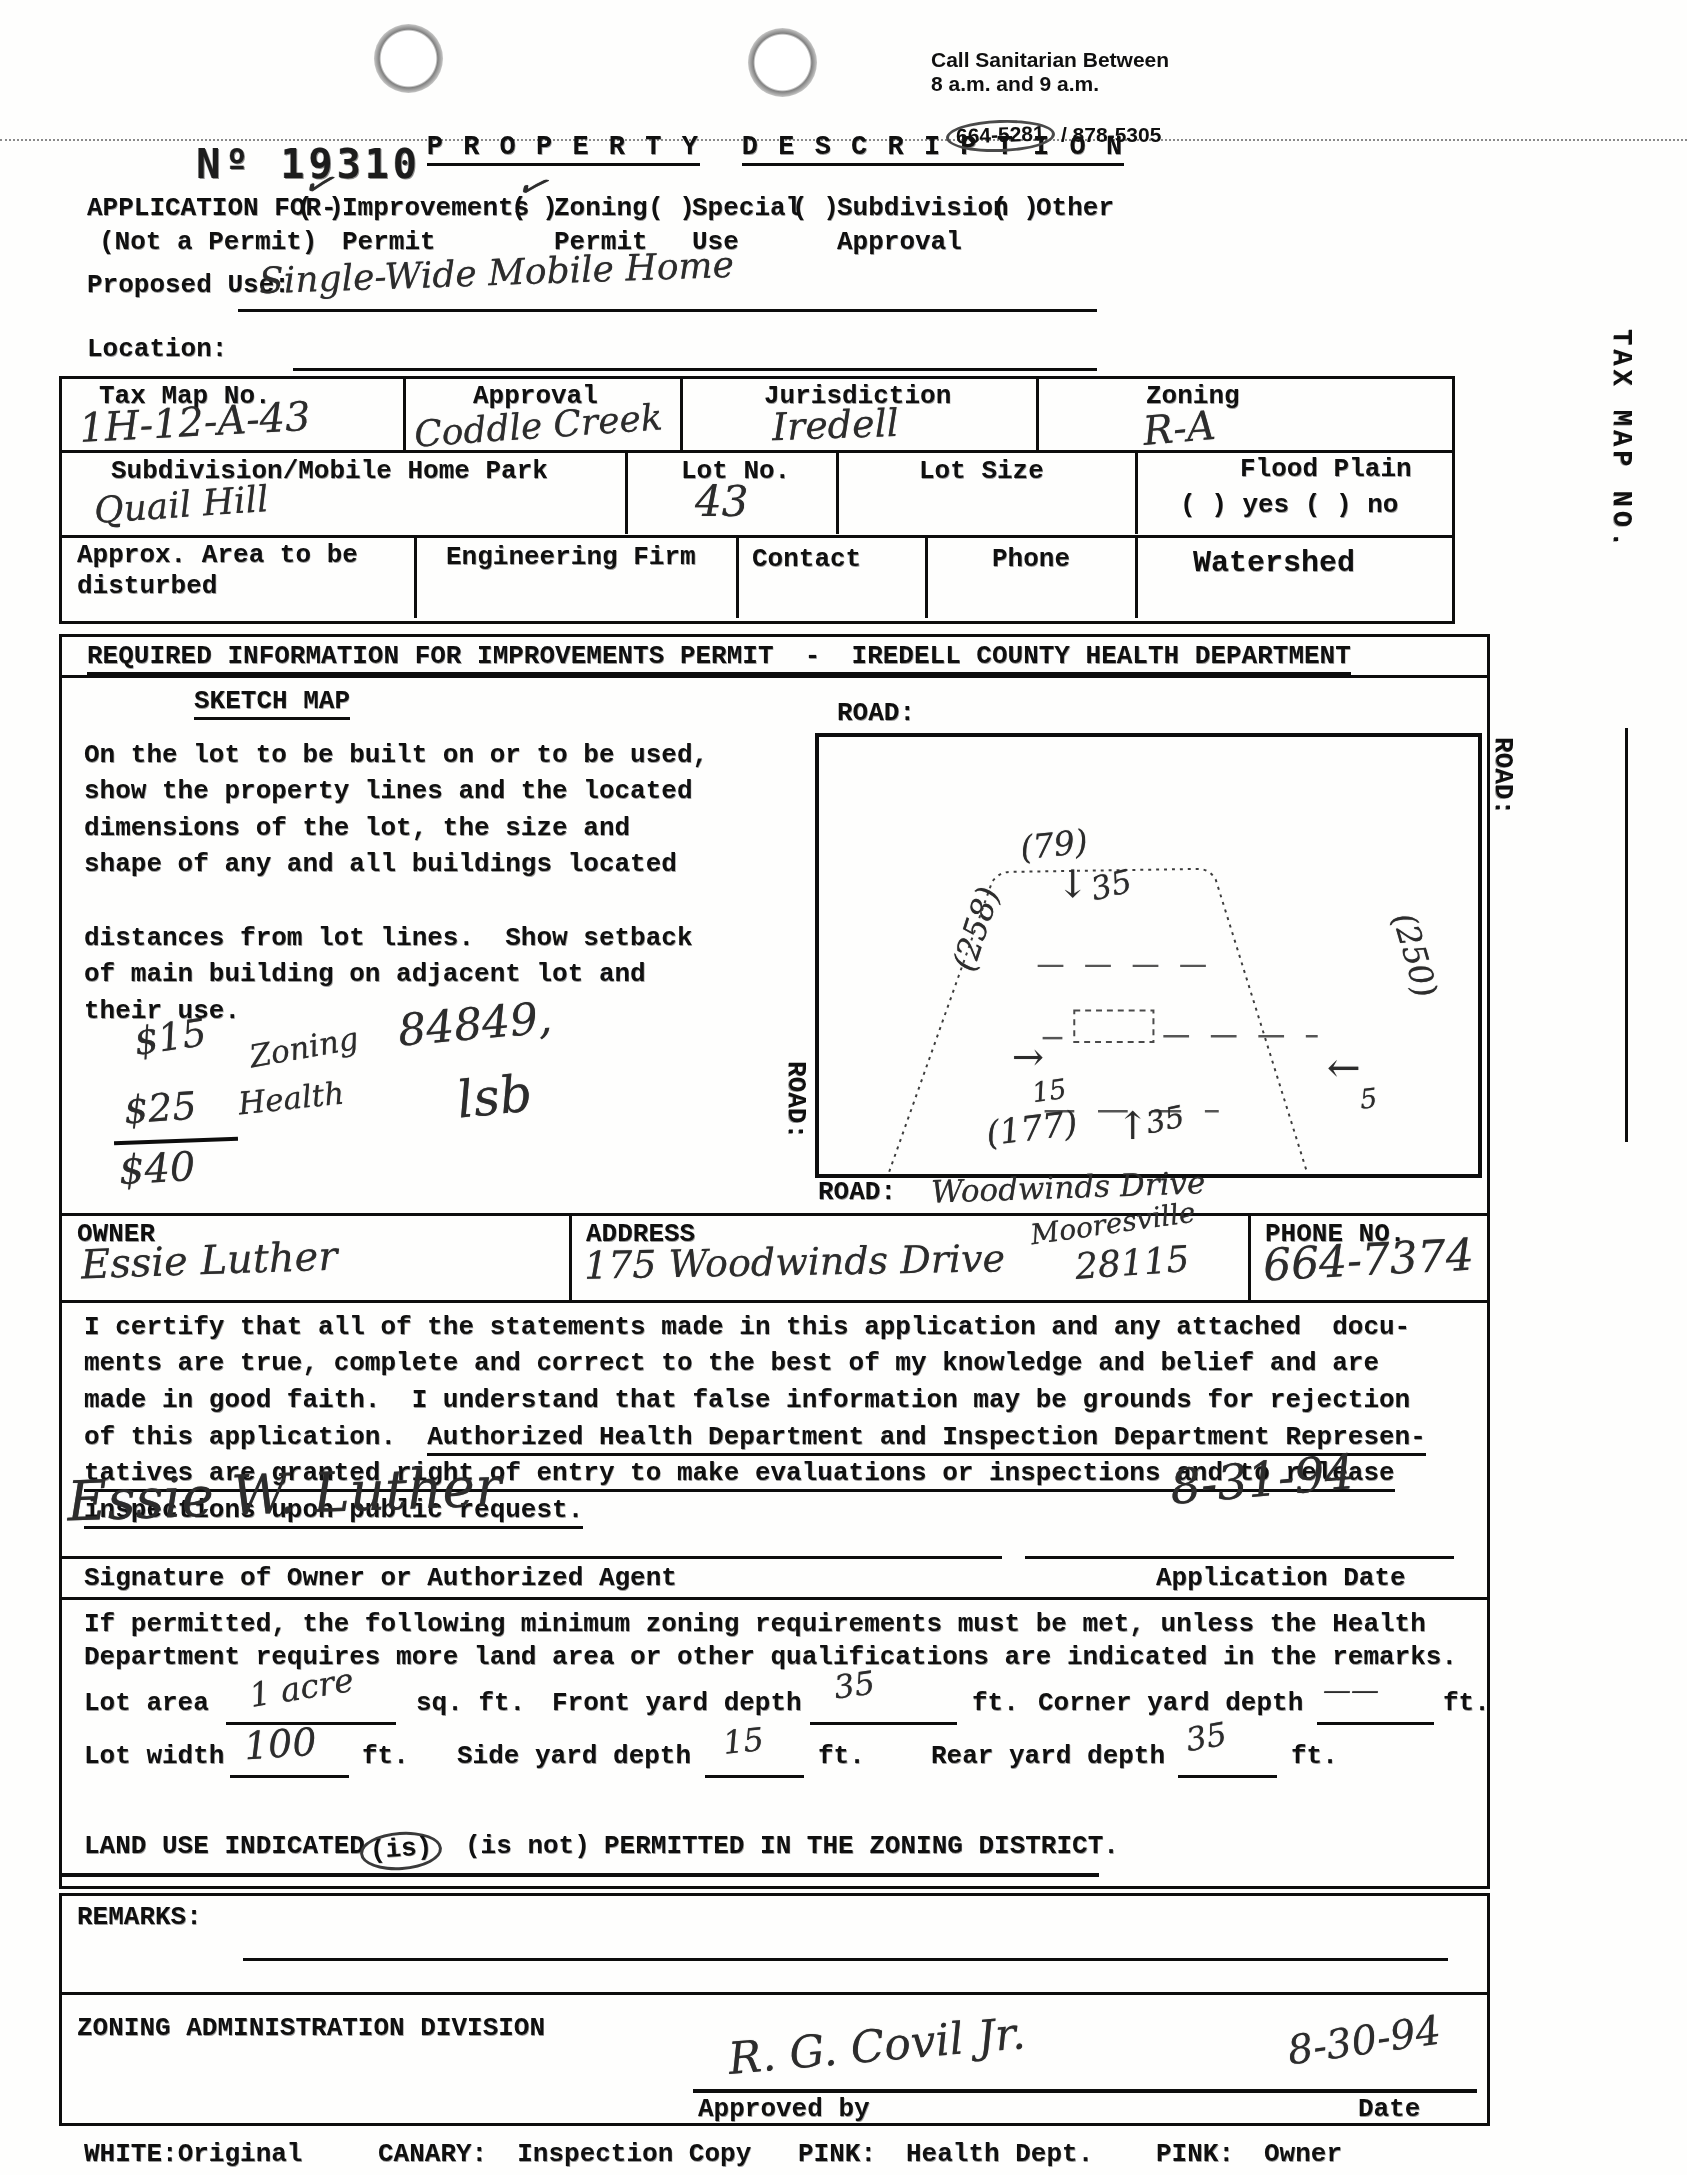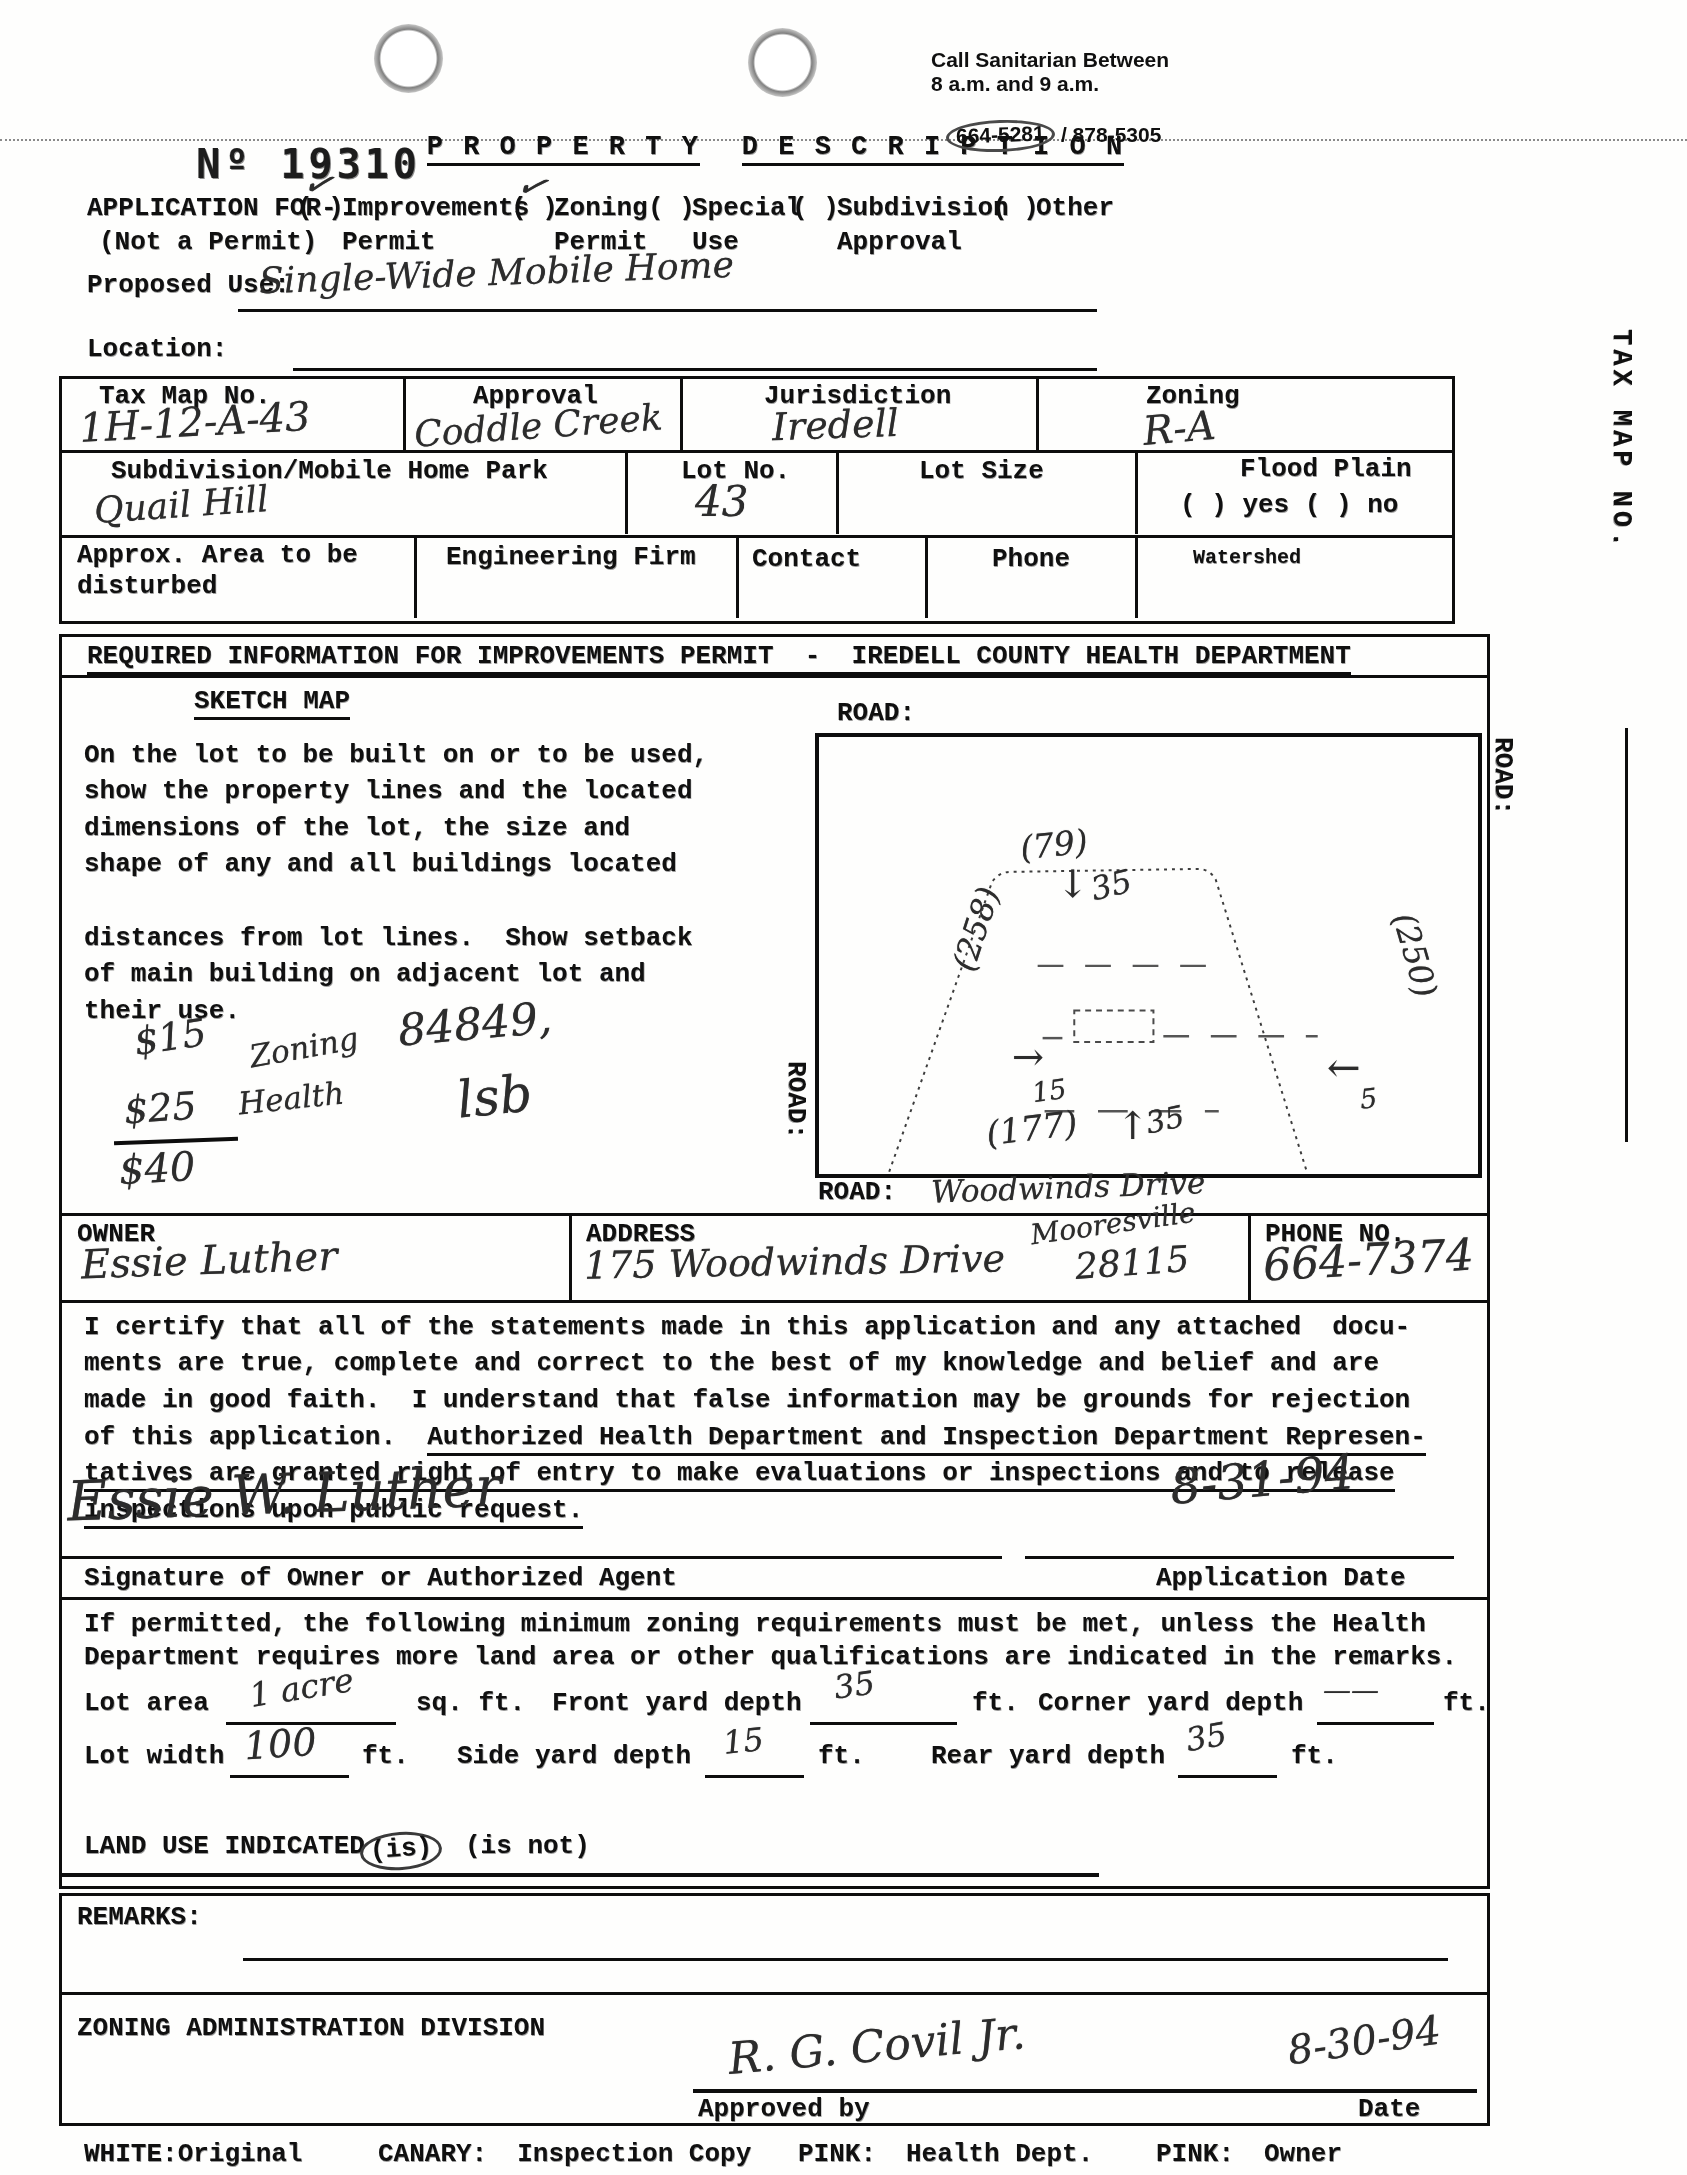--- a/index.html
+++ b/index.html
@@ -108,21 +108,21 @@
   <div class="hw" style="left:695px;top:481px;font-size:42px">43</div>
   <div class="t" style="left:919px;top:457px">Lot Size</div>
   <div class="t" style="left:1240px;top:455px">Flood Plain</div>
   <div class="t" style="left:1180px;top:491px">( ) yes ( ) no</div>
 
   <div class="t" style="left:77px;top:541px">Approx. Area to be</div>
   <div class="t" style="left:77px;top:572px">disturbed</div>
   <div class="t" style="left:446px;top:543px">Engineering Firm</div>
   <div class="t" style="left:752px;top:545px">Contact</div>
   <div class="t" style="left:992px;top:545px">Phone</div>
-  <div class="t" style="left:1193px;top:546px;font-size:20px">Watershed</div>
+  <div class="t" style="left:1193px;top:546px;font-size:30px">Watershed</div>
 
   <div class="box" style="left:59px;top:634px;width:1425px;height:576px"></div>
   <div class="rule" style="left:59px;top:675px;width:1431px"></div>
   <div class="t" style="left:87px;top:642px"><span class="u">REQUIRED INFORMATION FOR IMPROVEMENTS PERMIT  -  IREDELL COUNTY HEALTH DEPARTMENT</span></div>
 
   <div class="t" style="left:194px;top:687px"><span class="u">SKETCH MAP</span></div>
 
   <div class="t" style="left:84px;top:741px">On the lot to be built on or to be used,</div>
   <div class="t" style="left:84px;top:777px">show the property lines and the located</div>
   <div class="t" style="left:84px;top:814px">dimensions of the lot, the size and</div>
@@ -227,20 +227,21 @@
   <div class="hw" style="left:723px;top:1725px;font-size:32px;transform:rotate(-6deg)">15</div>
   <div class="t" style="left:818px;top:1742px">ft.</div>
   <div class="t" style="left:931px;top:1742px">Rear yard depth</div>
   <div class="rule" style="left:1178px;top:1775px;width:99px"></div>
   <div class="hw" style="left:1186px;top:1721px;font-size:32px;transform:rotate(-10deg)">35</div>
   <div class="t" style="left:1291px;top:1742px">ft.</div>
 
   <div class="t" style="left:84px;top:1832px"><span>LAND USE INDICATED</span></div>
   <div class="t" style="left:360px;top:1832px"><span class="circled" style="border-color:#3a3a3a;transform:rotate(-4deg)">(is)</span></div>
   <div class="t" style="left:465px;top:1832px">(is not)</div>
+  <div class="t" style="left:604px;top:1832px">PERMITTED IN THE ZONING DISTRICT.</div>
   <div class="rule" style="left:59px;top:1873px;width:1040px;height:4px"></div>
 
   <div class="box" style="left:59px;top:1893px;width:1425px;height:96px"></div>
   <div class="t" style="left:77px;top:1903px">REMARKS:</div>
   <div class="rule" style="left:243px;top:1958px;width:1205px"></div>
 
   <div class="box" style="left:59px;top:1992px;width:1425px;height:128px"></div>
   <div class="t" style="left:77px;top:2014px">ZONING ADMINISTRATION DIVISION</div>
   <div class="hw" style="left:728px;top:2024px;font-size:44px;transform:rotate(-5deg)">R. G. Covil Jr.</div>
   <div class="hw" style="left:1287px;top:2020px;font-size:40px;transform:rotate(-8deg)">8-30-94</div>

